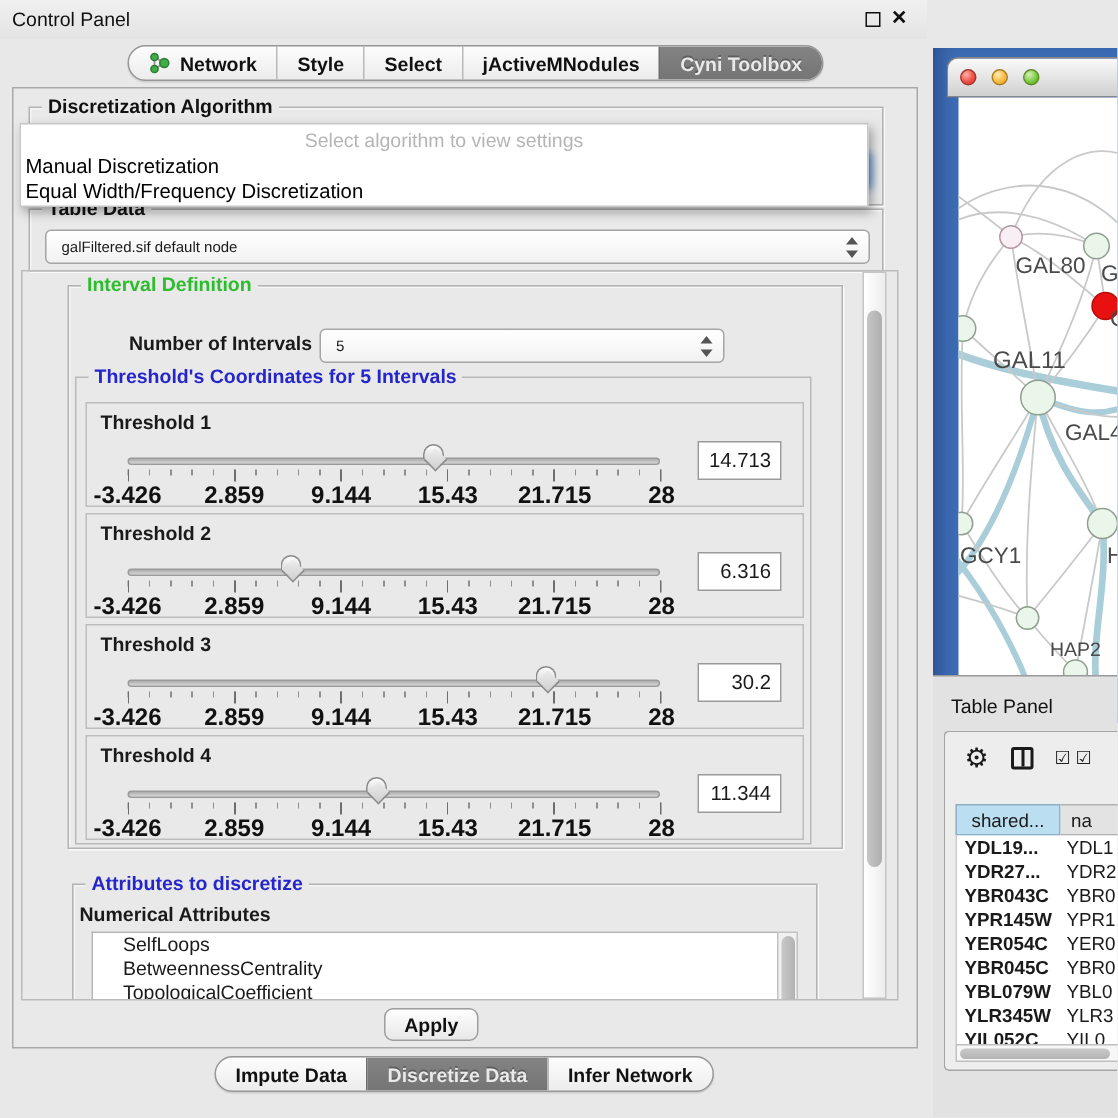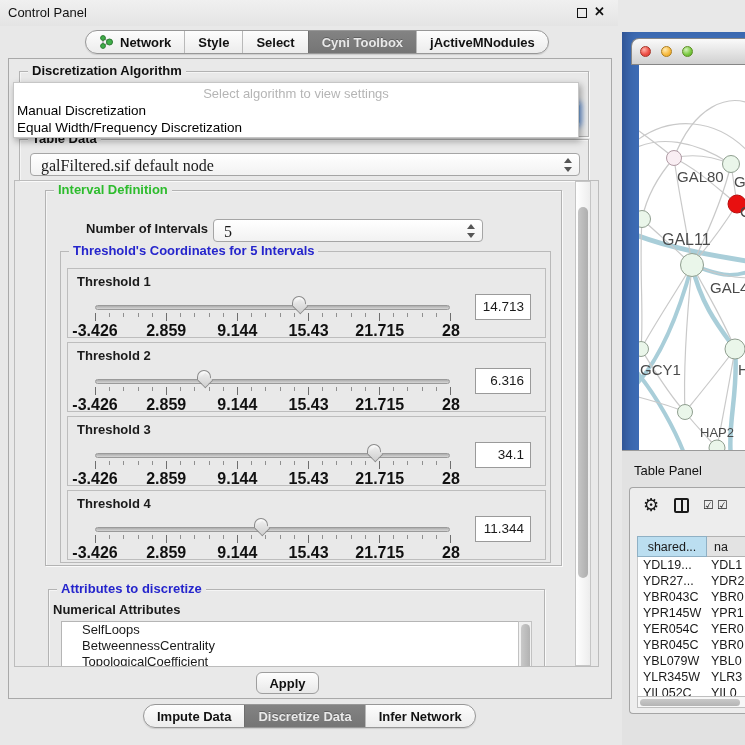--- a/index.html
+++ b/index.html
@@ -31,21 +31,21 @@
   .group { position:absolute; border:1px solid #b3b3b3; box-shadow:1px 1px 0 rgba(255,255,255,.75), inset 1px 1px 0 rgba(255,255,255,.55); }
   .gtitle { position:absolute; top:-8px; left:8px; background:#e9e9e9; padding:0 4px; font-size:13px; font-weight:bold; line-height:14px; }
   .gtitle.black { color:#111; }
   .gtitle.green { color:#2dbc2d; }
   .gtitle.blue  { color:#2525cc; }
 
   .g-algo  { left:10px; top:12px;  width:570px; height:66px; }
   .g-table { left:10px; top:80px;  width:570px; height:42px; }
 
   .combo { position:absolute; background:linear-gradient(#ffffff,#f2f2f2); border:1px solid #a5a5a5; border-radius:4px;
-    font-size:16px; line-height:21px;font-family:Liberation Serif, serif; }
+    font-size:10px; line-height:21px; }
   .combo .combo-val { position:absolute; left:10px; top:1px; white-space:nowrap; }
   .combo.focus { border:1px solid #7aa6d8; box-shadow:0 0 5px 2px rgba(100,150,225,.85); }
   .algo-combo  { left:10px; top:30px; width:550px; height:24px; }
   .table-combo { left:10px; top:13px; width:550px; height:23px; }
   .stepper { position:absolute; right:7px; top:3px; width:8px; height:16px; }
   .stepper i { position:absolute; left:0; width:0; height:0; border-left:4px solid transparent; border-right:4px solid transparent; }
   .stepper .up { top:1px;  border-bottom:5px solid #555; }
   .stepper .dn { bottom:1px; border-top:5px solid #555; }
 
   .popup { position:absolute; left:4px; top:23px; width:566px; height:56px; background:#fff;
@@ -54,21 +54,21 @@
   .pop-opt { position:absolute; left:0; width:100%; padding-left:3px; font-size:13.5px; color:#000; white-space:nowrap; }
   .pop-opt.o0 { top:20px; font-weight:normal; }
   .pop-opt.o1 { top:37px; }
 
   .viewport { position:absolute; left:5px; top:121px; width:585px; height:487px; border:1px solid #bcbcbc; overflow:hidden; }
 
   .g-interval { left:30px; top:9px; width:517px; height:376px; }
   .noi-label { position:absolute; left:40px; top:30px; font-size:13px; font-weight:bold; }
   .noi-combo { left:167px; top:28px; width:270px; height:23px; }
 
-  .g-thresh { left:14px; top:60px; width:491px; height:312px; box-shadow:none; border-color:#b9b9b9; }
+  .g-thresh { left:4px; top:60px; width:491px; height:312px; box-shadow:none; border-color:#b9b9b9; }
   .trow-box { position:absolute; left:6px; width:479px; height:70px; border:1px solid #bdbdbd; background:#e9e9e9; }
   .trow-box.r0 { top:16px; }  .trow-box.r1 { top:90px; }
   .trow-box.r2 { top:164px; } .trow-box.r3 { top:238px; }
   .t-label { position:absolute; left:9px; top:5px; font-size:13px; font-weight:bold; }
   .track { position:absolute; left:27px; top:36px; width:355px; height:5px; border-radius:3px;
     background:linear-gradient(#adadad,#d6d6d6); border:1px solid #9a9a9a; }
   .thumb { position:absolute; top:27px; width:16px; height:22px; z-index:3; }
   .thumb .tt { position:absolute; left:0; top:0; width:14px; height:10px; border:1px solid #8a8a8a; border-bottom:none;
     border-radius:7px 7px 1px 1px; background:linear-gradient(#fefefe,#dadada); }
   .thumb .tp { position:absolute; left:2.7px; top:4.6px; width:10.6px; height:10.6px; transform:rotate(45deg);
@@ -122,21 +122,21 @@
   .chk.k0 { left:73px; } .chk.k1 { left:87px; }
   .ttable { position:absolute; left:7px; top:48px; width:110px; height:172px; }
   .thead { position:absolute; left:0; top:0; width:110px; height:21px; }
   .th { position:absolute; top:0; height:21px; font-size:12.5px; line-height:20px; }
   .th.c0 { left:0; width:70px; background:#bbdef0; border:1px solid #8fb0c4; text-align:center; }
   .th.c1 { left:70px; width:40px; background:#e3e3e3; border-top:1px solid #b2b2b2; border-bottom:1px solid #b2b2b2; padding-left:7px; }
   .tbody { position:absolute; left:0; top:21px; width:110px; height:139px; background:#fff; overflow:hidden;
     border-left:1px solid #c9c9c9; }
   .trow { position:relative; height:16px; }
   .tcell { position:absolute; top:0; font-size:12.5px; line-height:16px; white-space:nowrap; }
-  .tcell.c0 { left:5px; } .tcell.c1 { left:73px; }
+  .tcell.c0 { left:5px;font-weight:bold; } .tcell.c1 { left:73px; }
   .hscroll { position:absolute; left:0; top:160px; width:110px; height:12px; background:#f7f7f7; border:1px solid #bfbfbf; }
   .hthumb { position:absolute; left:2px; top:1.5px; width:100px; height:7px; background:linear-gradient(#c9c9c9,#b4b4b4); border-radius:4px; }
 </style>
 </head>
 <body>
 
 <div id="root">
 
   <div class="cp">
     <div class="cp-titlebar">
@@ -156,25 +156,25 @@
           <circle cx="10.5" cy="8" r="3" fill="#3fae49" stroke="#2d7a33"></circle>
         </svg>
         <span>Network</span>
       </div>
       <div class="seg">
           <span>Style</span>
         </div>
       <div class="seg">
           <span>Select</span>
         </div>
+      <div class="seg">
+          <span>jActiveMNodules</span>
+        </div>
       <div class="seg selected">
           <span>Cyni Toolbox</span>
-        </div>
-      <div class="seg">
-          <span>jActiveMNodules</span>
         </div>
     </div>
 
     <div class="content">
 
       <div class="group g-algo">
         <span class="gtitle black">Discretization Algorithm</span>
         <div class="combo focus algo-combo">
           <span class="stepper">
               <i class="up"></i>
@@ -263,21 +263,21 @@
                 </div>
               <div class="ticks"></div>
               <div class="scale">
                   <span class="scale-lab" style="left: 0%;">-3.426</span>
                   <span class="scale-lab" style="left: 20%;">2.859</span>
                   <span class="scale-lab" style="left: 40%;">9.144</span>
                   <span class="scale-lab" style="left: 60%;">15.43</span>
                   <span class="scale-lab" style="left: 80%;">21.715</span>
                   <span class="scale-lab" style="left: 100%;">28</span>
                 </div>
-              <div class="vbox">34.1</div>
+              <div class="vbox">30.2</div>
             </div>
 
             <div class="trow-box r3">
               <span class="t-label">Threshold 4</span>
               <div class="track"></div>
               <div class="thumb" style="left: 185.848px;">
                   <i class="tt"></i>
                   <i class="tp"></i>
                 </div>
               <div class="ticks"></div>

